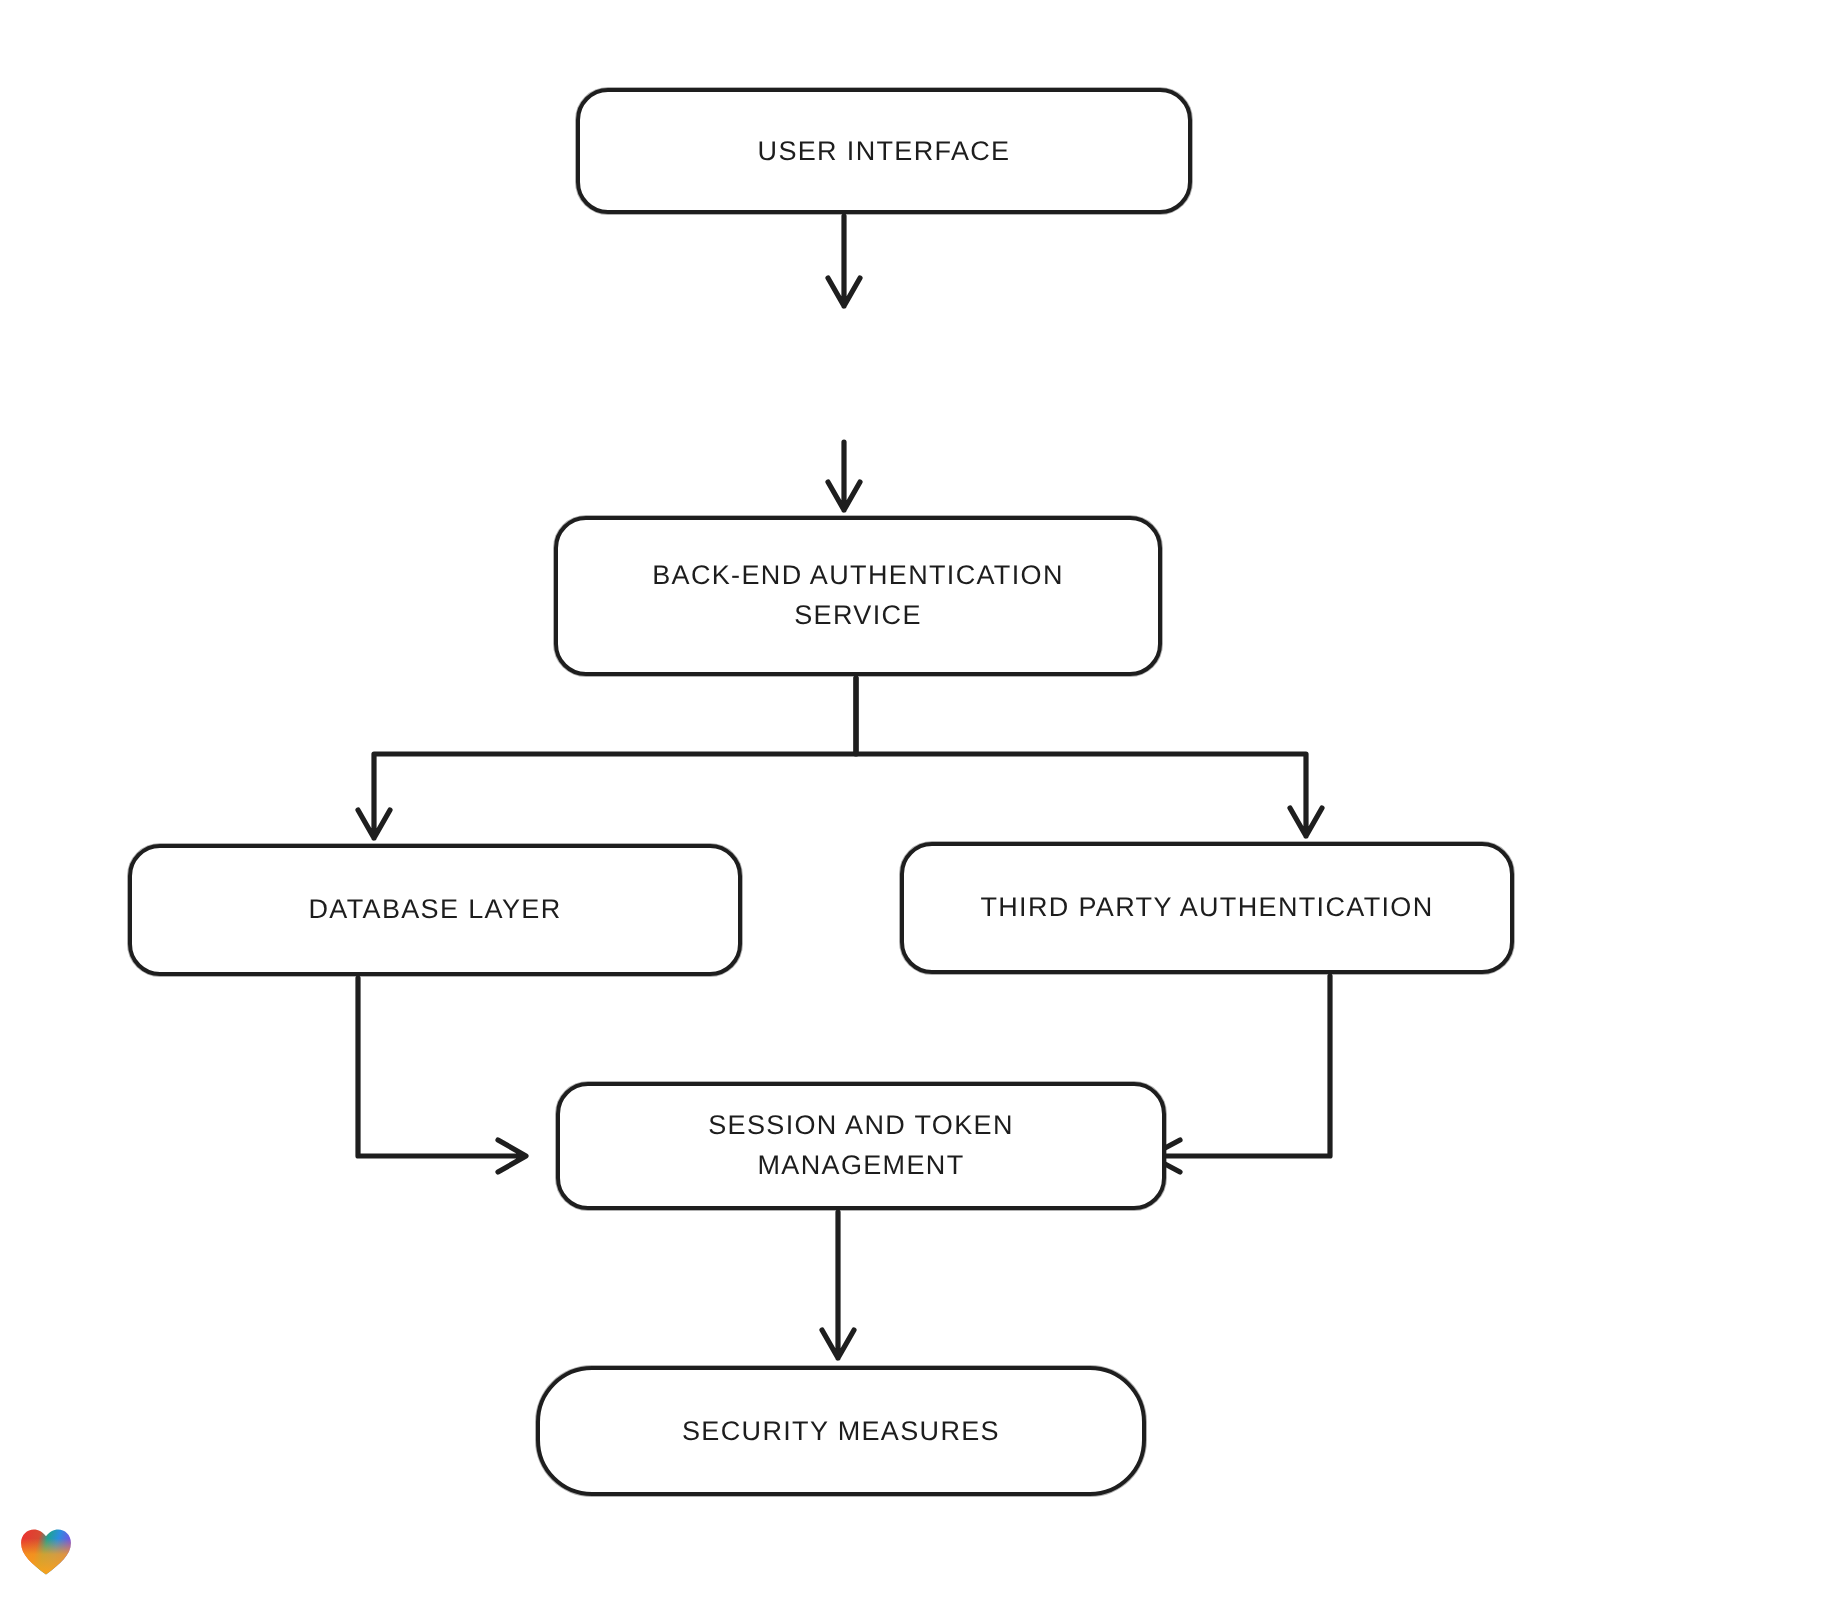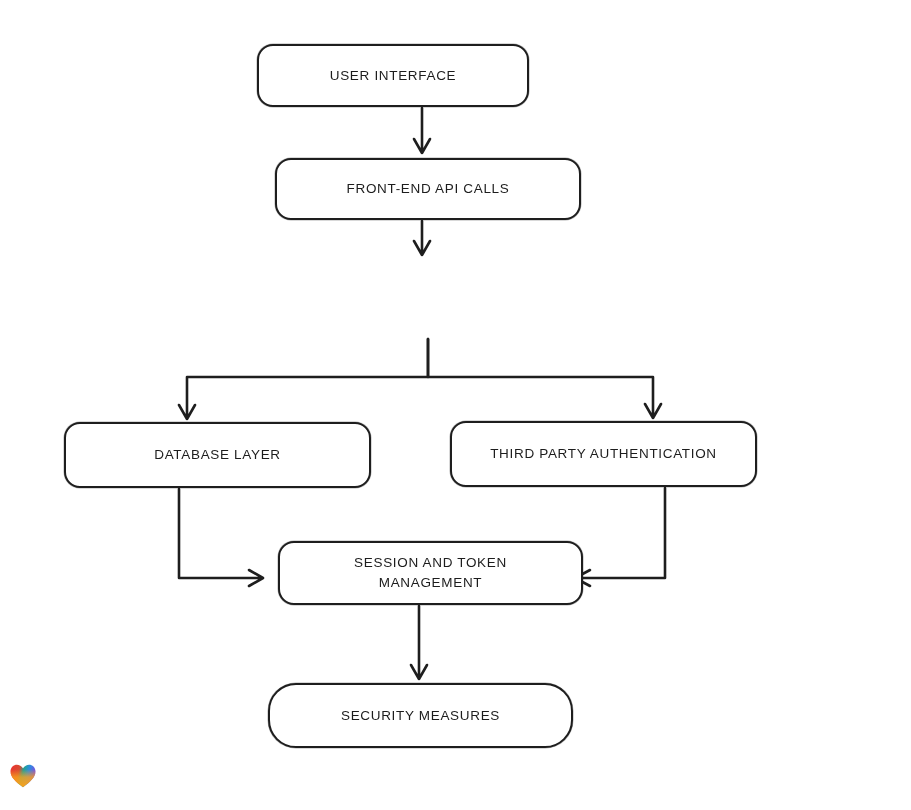--- a/index.html
+++ b/index.html
@@ -29,21 +29,21 @@
     box-shadow: 0 0 0 0.5px rgba(30,30,30,0.35);
   }
   .node .label {
     font-size: 13.5px;
     line-height: 1.45;
     letter-spacing: 0.05em;
     color: #1d1d1d;
     text-align: center;
     padding: 0 8px;
   }
-  .n-user-interface        { left: 257px; top: 44px;  width: 272px; height: 63px; justify-content: center; }
+  .n-user-interface        { left: 288px; top: 44px;  width: 308px; height: 63px; justify-content: center; }
   .n-front-end-api-calls   { left: 275px; top: 158px; width: 306px; height: 62px; }
   .n-back-end-auth         { left: 277px; top: 258px; width: 304px; height: 80px; }
   .n-database-layer        { left: 64px;  top: 422px; width: 307px; height: 66px; }
   .n-third-party-auth      { left: 450px; top: 421px; width: 307px; height: 66px; }
   .n-session-token         { left: 266px; top: 541px; width: 305px; height: 64px; margin-left: 12px; }
   .n-security-measures     { left: 268px; top: 683px; width: 305px; height: 65px; border-radius: 28px; }
   .n-back-end-auth .label  { max-width: 250px; }
   .n-session-token .label  { max-width: 200px; }
   .n-third-party-auth .label { white-space: nowrap; }
   .logo {
@@ -67,24 +67,24 @@
     <path d="M428 339 L428 377 L653 377 L653 418 M645 404 L653 418 L661 404"></path>
     <path d="M179 489 L179 578 L262 578 M249 570 L263 578 L249 586"></path>
     <path d="M665 488 L665 578 L576 578 M590 570 L575 578 L590 586"></path>
     <path d="M419 606 L419 679 M411 665 L419 679 L427 665"></path>
   </svg>
 
   <div class="node n-user-interface">
     <span class="label">USER INTERFACE</span>
   </div>
 
-  <div class="node n-front-end-api-calls">
-    <span class="label">FRONT-END API CALLS</span>
+
+  <div class="node n-back-end-auth">
+    <span class="label">BACK-END AUTHENTICATION SERVICE</span>
   </div>
-
 
   <div class="node n-database-layer">
     <span class="label">DATABASE LAYER</span>
   </div>
 
   <div class="node n-third-party-auth">
     <span class="label">THIRD PARTY AUTHENTICATION</span>
   </div>
 
   <div class="node n-session-token">

